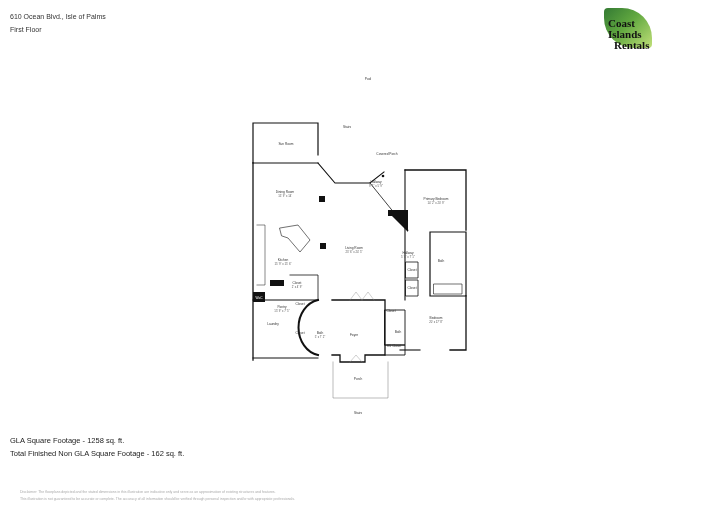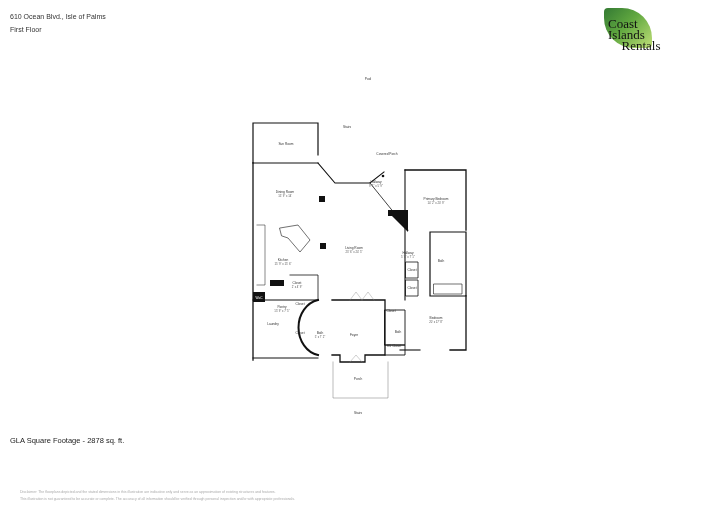--- a/index.html
+++ b/index.html
@@ -1,21 +1,21 @@
 <!DOCTYPE html>
 <html><head>
 <meta charset="utf-8">
 <style>
   html, body { margin:0; padding:0; background:#ffffff; }
   body { width:717px; height:512px; position:relative; overflow:hidden; font-family:"Liberation Sans", sans-serif; color:#222; }
   .header { position:absolute; left:10px; top:10px; font-size:7px; line-height:13px; color:#333; }
   .logo { position:absolute; left:598px; top:6px; width:70px; height:46px; }
   .logo .leaf { position:absolute; left:6px; top:2px; width:48px; height:40px; background:linear-gradient(135deg,#1d6b1d 0%,#4f9e2a 45%,#b9dc6a 100%); border-radius:4px 30px 4px 30px; opacity:.9; }
-  .logo .txt { position:absolute; left:10px; top:12px; font-family:"Liberation Serif", serif; font-weight:normal; font-size:13px; line-height:11px; color:#111; }
-  .logo .txt .r { padding-left:6px; display:block;text-align:center; }
+  .logo .txt { position:absolute; left:10px; top:12px; font-family:"Liberation Serif", serif; font-weight:bold; font-size:11px; line-height:11px; color:#111; }
+  .logo .txt .r { padding-left:6px; display:block; }
   .plan { position:absolute; left:0; top:0; }
   .label { position:absolute; font-size:3.2px; color:#333; text-align:center; white-space:nowrap; transform:translateX(-50%); line-height:4px; }
   .label .dim { display:block; font-size:2.8px; color:#555; }
   .stats { position:absolute; left:10px; top:435px; font-size:7.5px; line-height:12.5px; color:#222; }
   .disclaimer { position:absolute; left:20px; top:489px; font-size:3.5px; line-height:7px; color:#aaa; }
 </style>
 </head>
 <body>
 
 <div class="header">
@@ -154,19 +154,20 @@
   <span>Closet</span><span class="dim">2' x 4' 9"</span>
 </div>
 <div class="label" style="left:300px;top:331px;">
   <span>Closet</span>
 </div>
 <div class="label" style="left:259px;top:296px;color:#fff;">
   <span>WaC</span>
 </div>
 
 <div class="stats">
-  <div>GLA Square Footage - 2878 sq. ft.</div>
+  <div>GLA Square Footage - 1258 sq. ft.</div>
+  <div>Total Finished Non GLA Square Footage - 162 sq. ft.</div>
 </div>
 
 <div class="disclaimer">
   <div>Disclaimer: The floorplans depicted and the stated dimensions in this illustration are indicative only and serve as an approximation of existing structures and features.</div>
   <div>This illustration is not guaranteed to be accurate or complete. The accuracy of all information should be verified through personal inspection and/or with appropriate professionals.</div>
 </div>
 
 </body></html>

